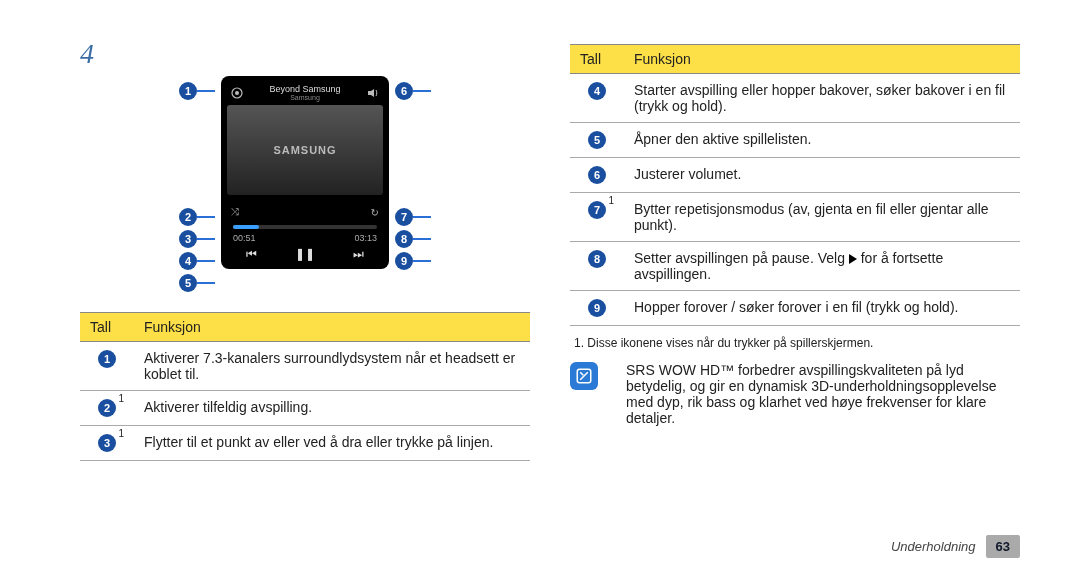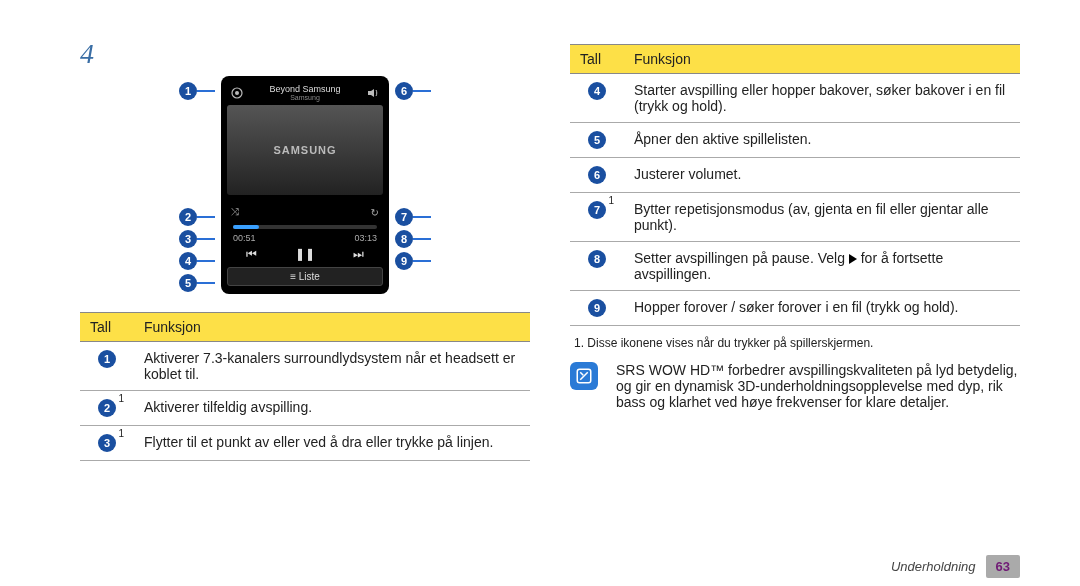--- a/index.html
+++ b/index.html
@@ -30,26 +30,26 @@
   .progress { height: 4px; background:#333; border-radius:2px; margin: 4px 6px; position:relative; }
   .progress .fill { position:absolute; left:0; top:0; bottom:0; width:18%; background:#3aa0ff; border-radius:2px; }
   .time { font-size: 9px; color:#aaa; display:flex; justify-content:space-between; padding: 0 6px; }
   .media-btns { display:flex; justify-content:space-around; margin-top:4px; font-size:12px; color:#ddd; }
   .list-btn { margin-top:6px; text-align:center; font-size:10px; background:#222; border:1px solid #444; border-radius:3px; padding:3px; }
   table.func { width: 100%; border-collapse: collapse; margin-top: 4px; }
   table.func th { background: #fde047; text-align: left; padding: 6px 10px; border-top: 1px solid #888; border-bottom: 1px solid #888; font-weight: normal; }
   table.func td { padding: 8px 10px; border-bottom: 1px solid #aaa; vertical-align: top; }
   table.func td.num-cell { width: 54px; text-align: center; }
   .footnote { font-size: 12px; margin-top: 10px; padding-left: 4px; }
-  .note-box { display:flex; gap:18px; margin-top: 12px; align-items:flex-start;justify-content:flex-end; }
+  .note-box { display:flex; gap:28px; margin-top: 12px; align-items:flex-start;justify-content:flex-end; }
   .note-icon { width: 28px; height: 28px; border-radius: 6px; background:#2a7ad6; display:flex; align-items:center; justify-content:center; color:#fff; flex:0 0 28px; }
   .note-icon svg { width:18px; height:18px; }
-  .footer { position:absolute; bottom: 8px; right: 60px; display:flex; align-items:center; gap:10px; font-size:13px; }
+  .footer { position:absolute; bottom: 28px; right: 60px; display:flex; align-items:center; gap:10px; font-size:13px; }
   .footer .section { font-style: italic; color:#444; }
-  .footer .pagebox { background:#aaa; color:#701a75; padding:4px 10px; border-radius:2px; font-weight:bold; }
+  .footer .pagebox { background:#aaa; color:#0f172a; padding:4px 10px; border-radius:2px; font-weight:bold; }
   .play-tri { display:inline-block; width:0; height:0; border-left:8px solid #000; border-top:5px solid transparent; border-bottom:5px solid transparent; vertical-align:middle; }
 </style>
 </head>
 <body>
 
 <div class="page">
   <div class="col">
     <div class="step-line">
       <span class="step-num">4</span>
     </div>
@@ -111,21 +111,20 @@
               </div>
             <div class="time">
               <span>00:51</span>
               <span>03:13</span>
             </div>
             <div class="media-btns">
               <span>⏮</span>
               <span>❚❚</span>
               <span>⏭</span>
             </div>
-            <div class="list-btn">≡ <span>Liste</span></div>
           </div>
         </div>
 
         <div class="callouts-right">
           <div class="callout" style="margin-top:4px">
               <span class="lead"></span>
               <span class="num-badge">6</span>
             </div>
           <div class="callout" style="margin-top:104px">
               <span class="lead"></span>

